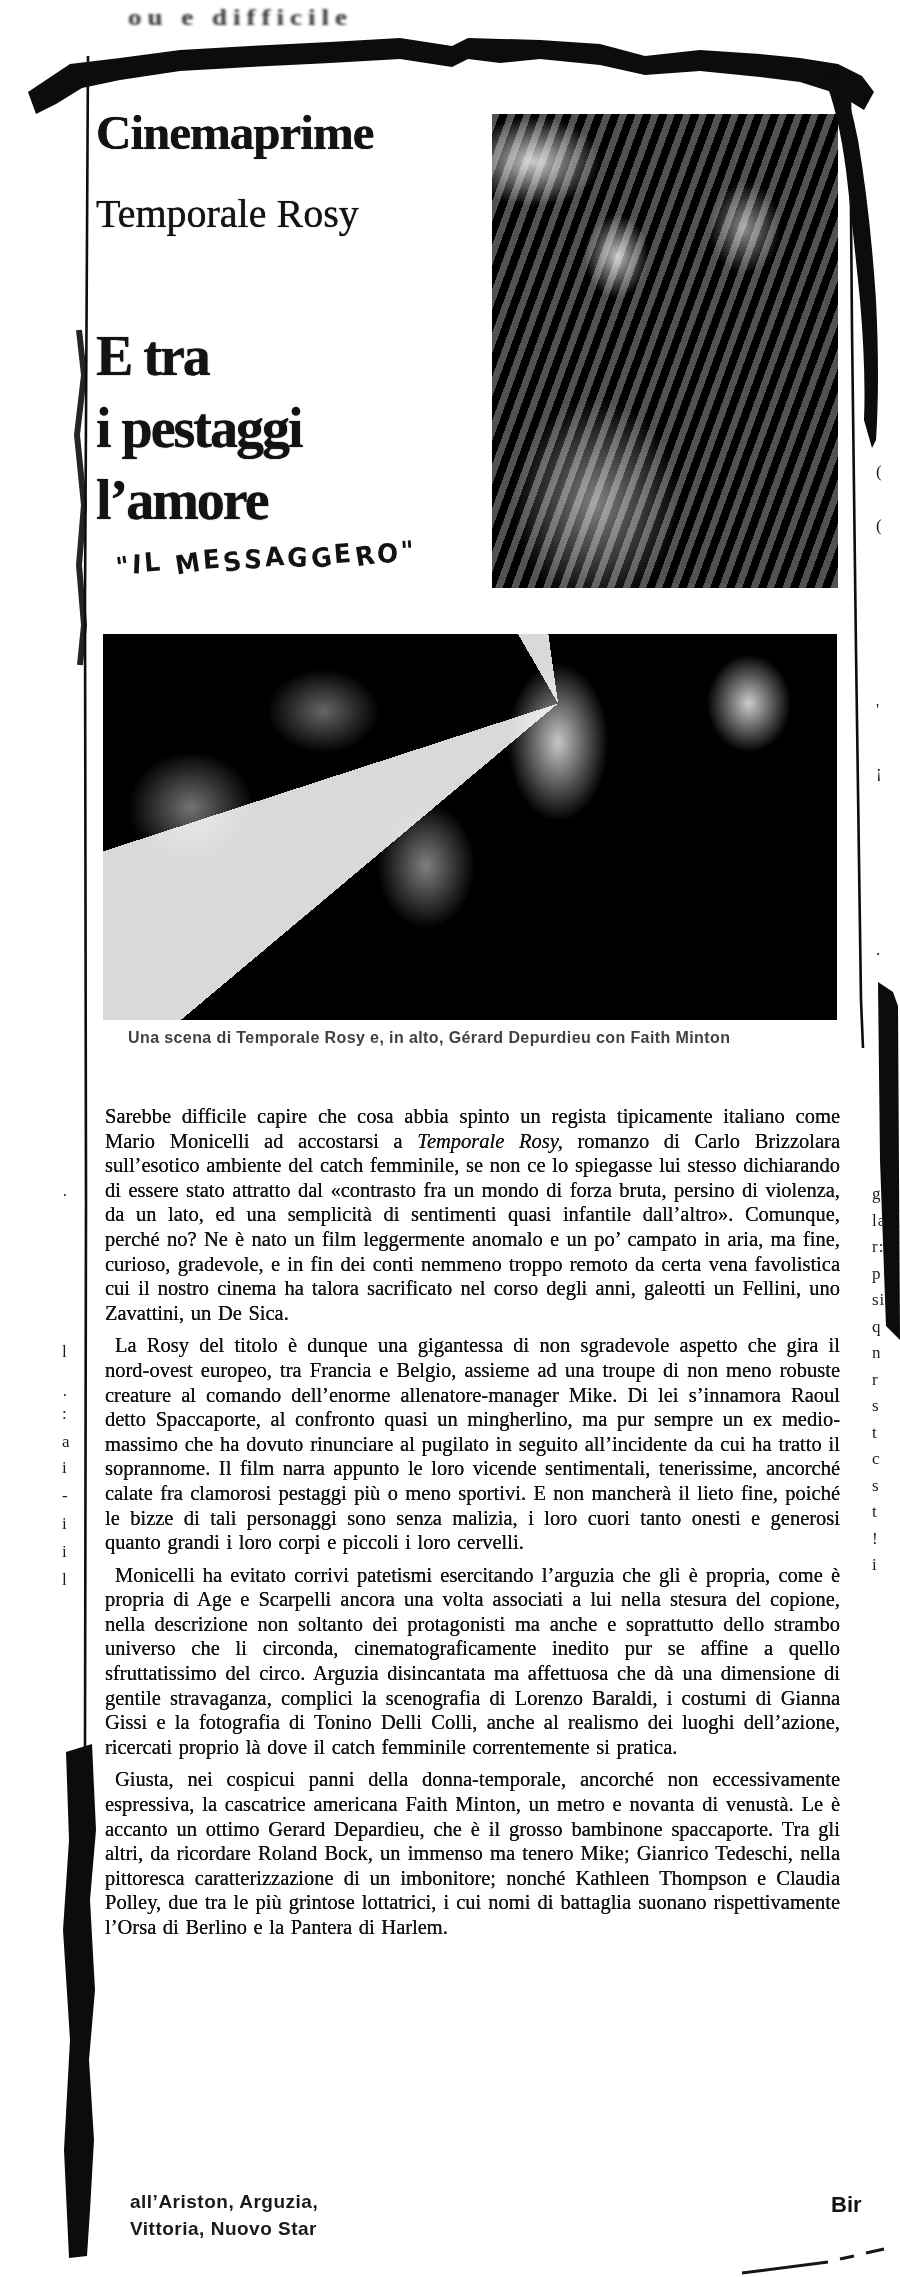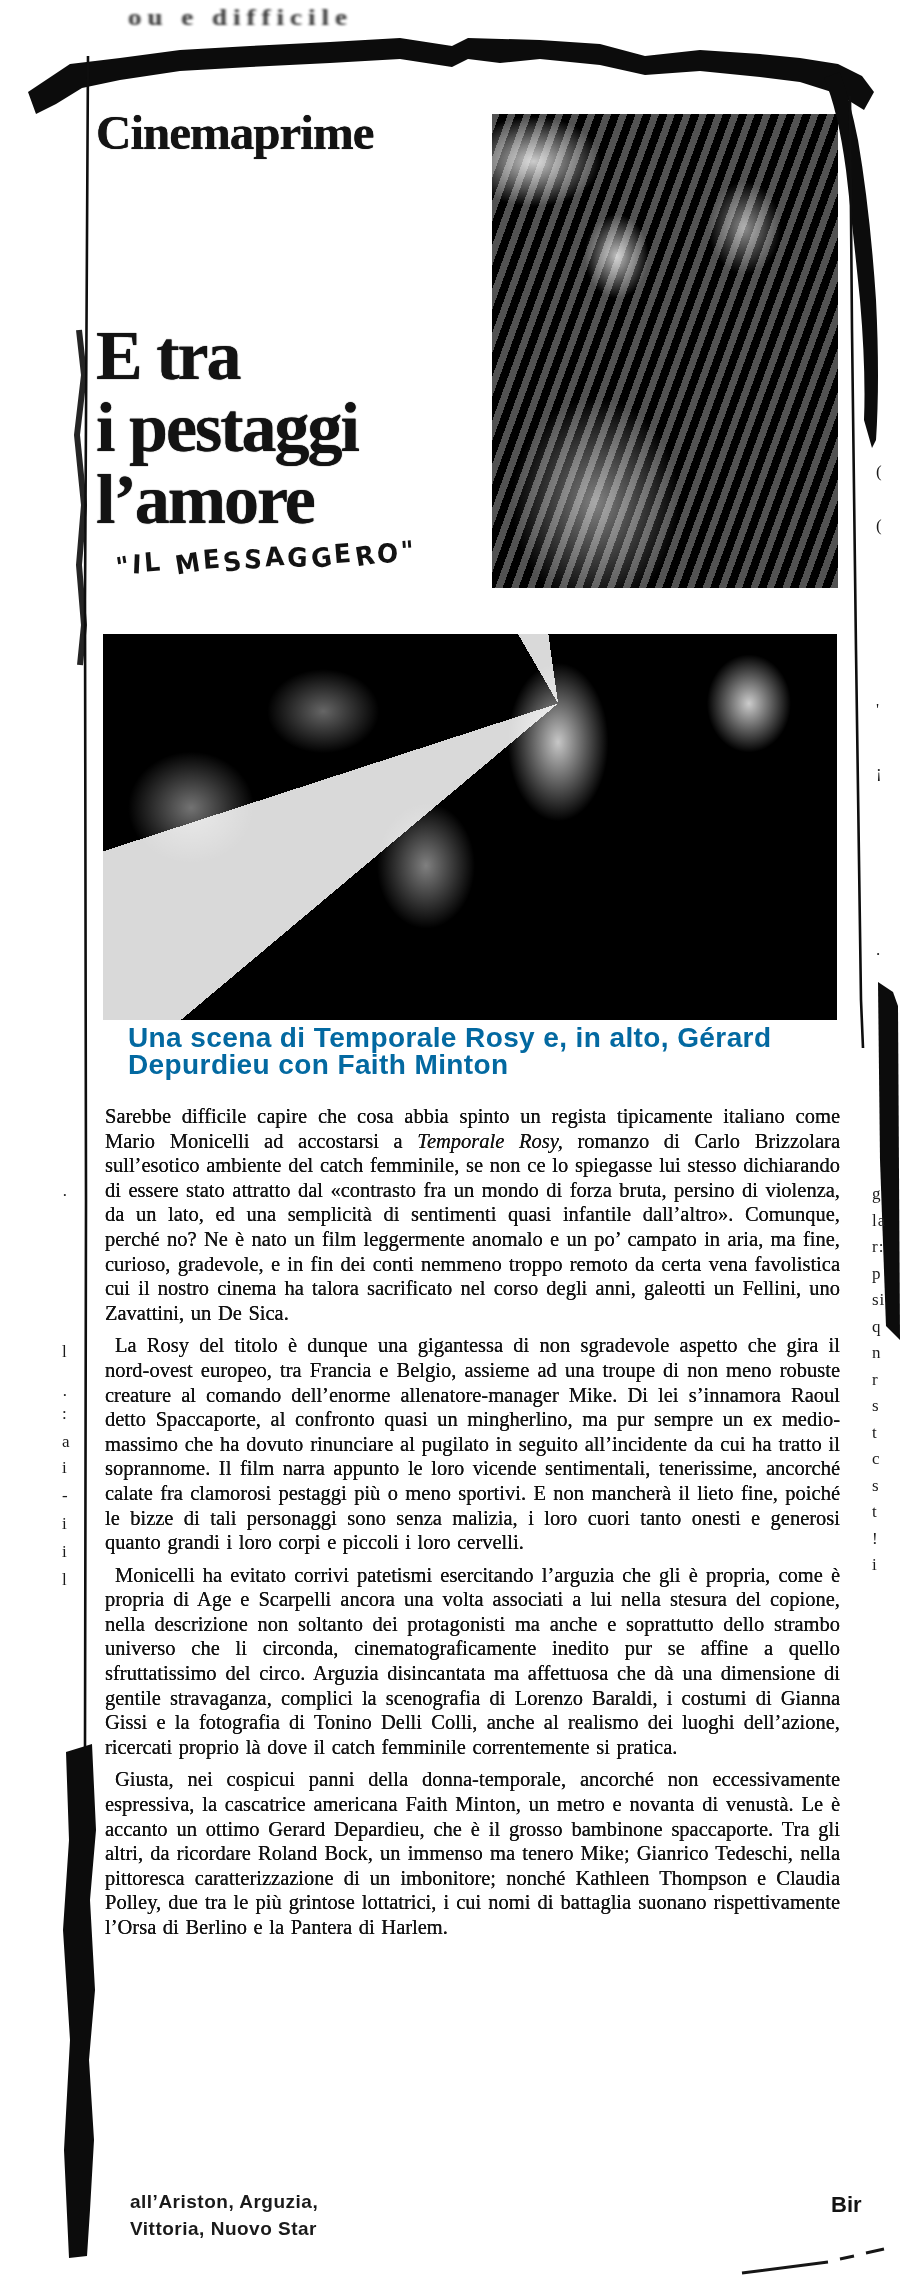--- a/index.html
+++ b/index.html
@@ -22,21 +22,21 @@
     font-size:49px;font-weight:bold;letter-spacing:-1px;
     text-shadow:0 0 .7px #000;
   }
   .article-title{
     position:absolute;left:96px;top:190px;
     font-size:40px;line-height:48px;letter-spacing:0;
     text-shadow:0 0 .8px #000;
   }
   .headline{
     position:absolute;left:96px;top:320px;
-    font-size:70px;line-height:72px;font-weight:bold;letter-spacing:-2px;
+    font-size:56px;line-height:72px;font-weight:bold;letter-spacing:-2px;
     text-shadow:0 0 1px #000;
   }
   .hand{
     position:absolute;left:116px;top:544px;width:330px;
     font-family:"DejaVu Sans",sans-serif;font-weight:bold;font-size:25px;
     transform:rotate(-2.5deg) scaleY(1.05);letter-spacing:3px;white-space:nowrap;
   }
   .hand span{display:inline-block;}
   .hand span:nth-child(odd){transform:rotate(-7deg) translateY(1px);}
   .hand span:nth-child(even){transform:rotate(5deg);}
@@ -62,21 +62,21 @@
       radial-gradient(ellipse 60px 70px at 88% 18%, rgba(255,255,255,.8), rgba(255,255,255,0) 70%),
       radial-gradient(ellipse 70px 90px at 44% 60%, rgba(255,255,255,.5), rgba(255,255,255,0) 70%),
       radial-gradient(ellipse 90px 80px at 12% 45%, rgba(255,255,255,.45), rgba(255,255,255,0) 70%),
       radial-gradient(ellipse 80px 60px at 30% 20%, rgba(255,255,255,.4), rgba(255,255,255,0) 70%),
       linear-gradient(rgba(0,0,0,.25), rgba(0,0,0,0) 30%);
   }
   
   .caption{
     position:absolute;left:128px;top:1024px;width:700px;
     font-family:"Liberation Sans",sans-serif;font-weight:bold;
-    font-size:28px;line-height:27px;letter-spacing:.4px;color:#0369a1;
+    font-size:16px;line-height:27px;letter-spacing:.4px;color:#404040;
   }
   .body-text{
     position:absolute;left:97px;top:1096px;width:751px;
     font-size:20.5px;line-height:24.6px;text-align:justify;
     text-shadow:0 0 .5px #000;word-spacing:1.5px;
   }
   .body-text p{margin:8px;text-indent:10px;}
   .body-text p:first-child{text-indent:0;}
   .body-text .it{font-style:italic;}
   .theaters{
@@ -96,20 +96,21 @@
 </head>
 <body>
 
 <div class="page">
 
   <div class="top-fragment">ou e difficile</div>
 
   <div class="section-title">Cinemaprime</div>
 
   <div class="article-title">
+    <div>Temporale Rosy</div>
   </div>
 
   <div class="headline" id="headline">
       <div>E tra</div>
       <div>i pestaggi</div>
       <div>l’amore</div>
     </div>
 
   <div class="hand" id="hand-note"><span>"</span><span>I</span><span>L</span><span>&nbsp;</span><span>M</span><span>E</span><span>S</span><span>S</span><span>A</span><span>G</span><span>G</span><span>E</span><span>R</span><span>O</span><span>"</span></div>
 

